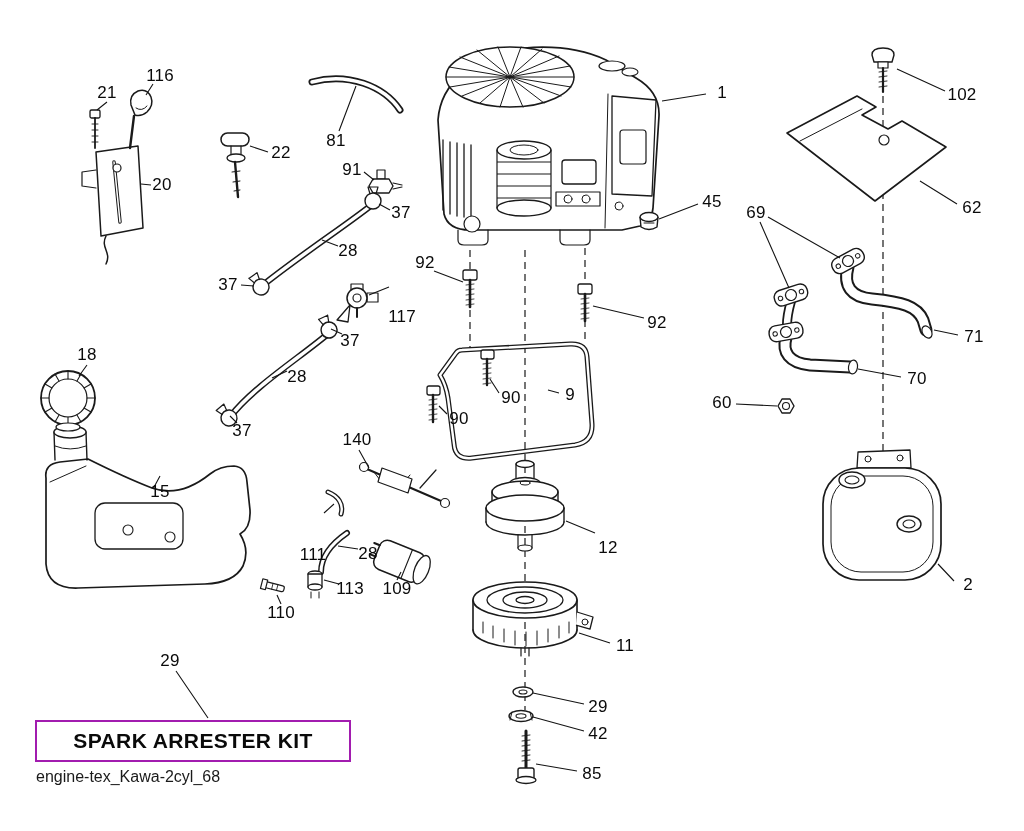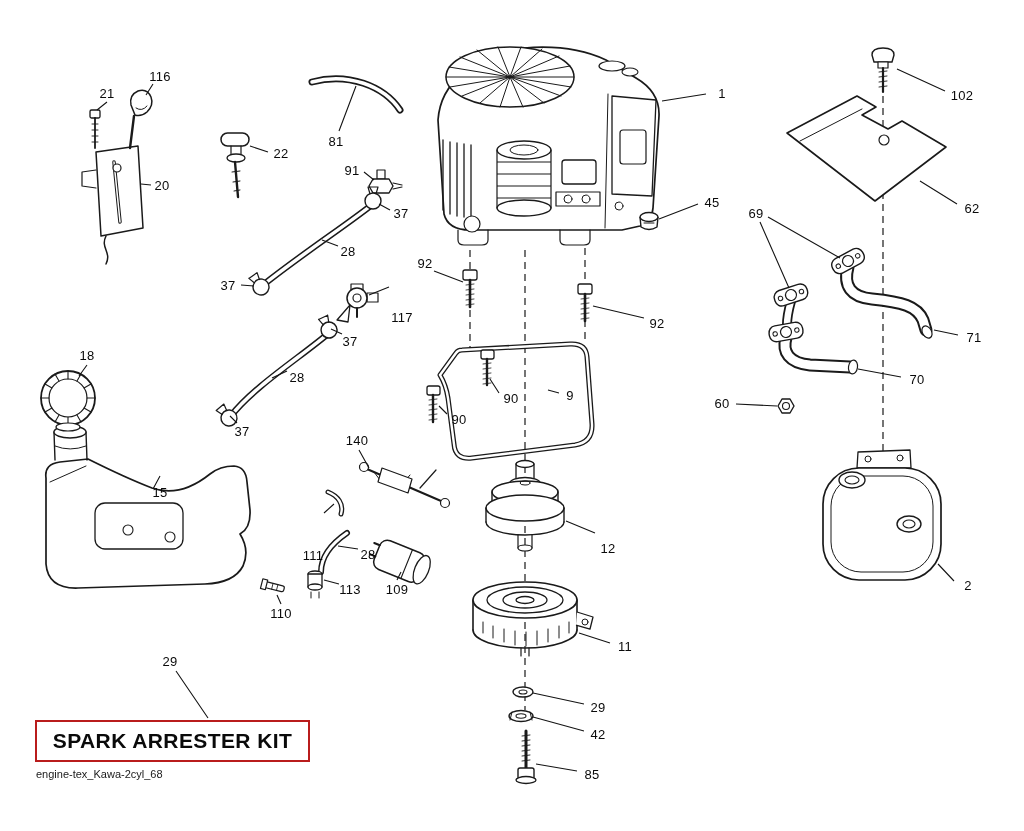--- a/index.html
+++ b/index.html
@@ -6,24 +6,24 @@
   html,body { width:1024px; height:831px; }
   body { background:#ffffff; font-family:"Liberation Sans", sans-serif; position:relative; overflow:hidden; }
   #stage { position:absolute; inset:0; }
   #diagram-svg { position:absolute; left:0; top:0; }
   .s { stroke:#1a1a1a; fill:none; stroke-linecap:round; stroke-linejoin:round; }
   .f { stroke:#1a1a1a; fill:#ffffff; stroke-linejoin:round; }
   .w { stroke:#ffffff; fill:none; stroke-linecap:round; }
   .dash { stroke:#1a1a1a; fill:none; stroke-dasharray:7 5; stroke-width:1.2; }
   .ld { stroke:#141414; fill:none; stroke-width:1.1; }
   #callouts { position:absolute; inset:0; }
-  #callouts .callout { position:absolute; transform:translate(-50%,-50%); font-size:13px; color:#0a0a0a; letter-spacing:.2px; white-space:nowrap; }
-  #spark-box { position:absolute; left:35px; top:720px; width:275px; height:42px; border:2px solid #b91c1c; background:#fff;
+  #callouts .callout { position:absolute; transform:translate(-50%,-50%); font-size:17px; color:#0a0a0a; letter-spacing:.2px; white-space:nowrap; }
+  #spark-box { position:absolute; left:35px; top:720px; width:316px; height:42px; border:2px solid #a21caf; background:#fff;
                display:flex; align-items:center; justify-content:center; font-weight:bold; font-size:21px; letter-spacing:.4px; color:#0a0a0a; }
-  #footer-code { position:absolute; left:36px; top:768px; font-size:11px; color:#1a1a1a; }
+  #footer-code { position:absolute; left:36px; top:768px; font-size:16px; color:#1a1a1a; }
 </style>
 </head>
 <body>
 
 <div id="stage">
 
 <svg id="diagram-svg" width="1024" height="831" viewBox="0 0 1024 831">
 
   <g>
     <path class="dash" d="M470 250 L470 350"></path>

